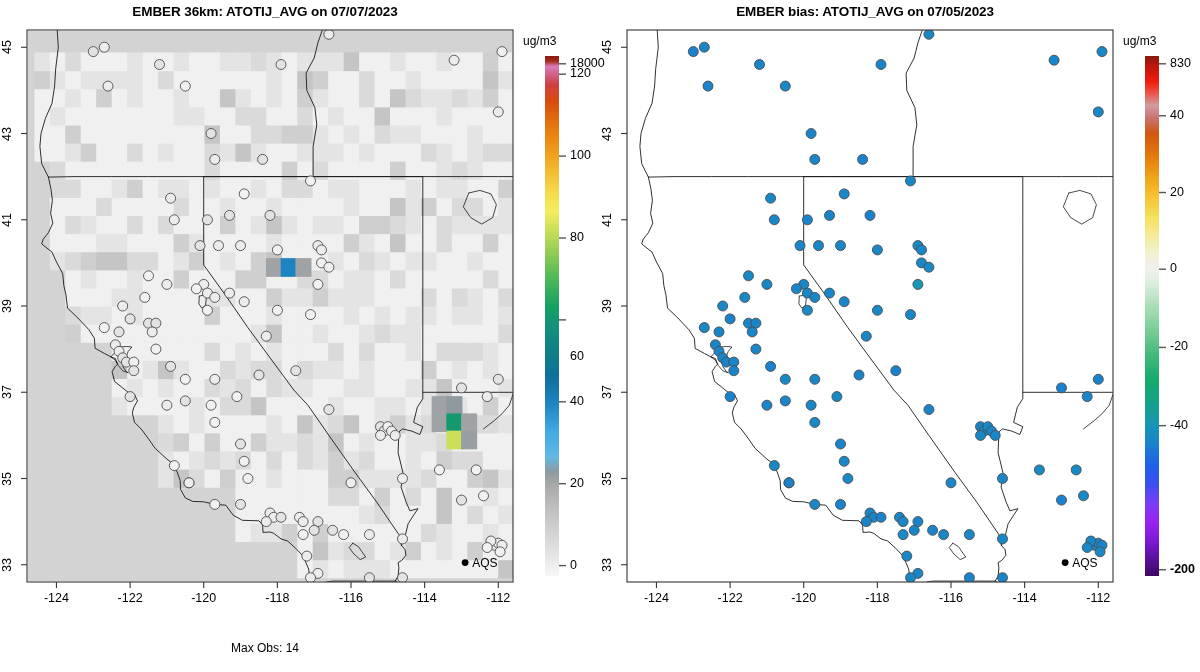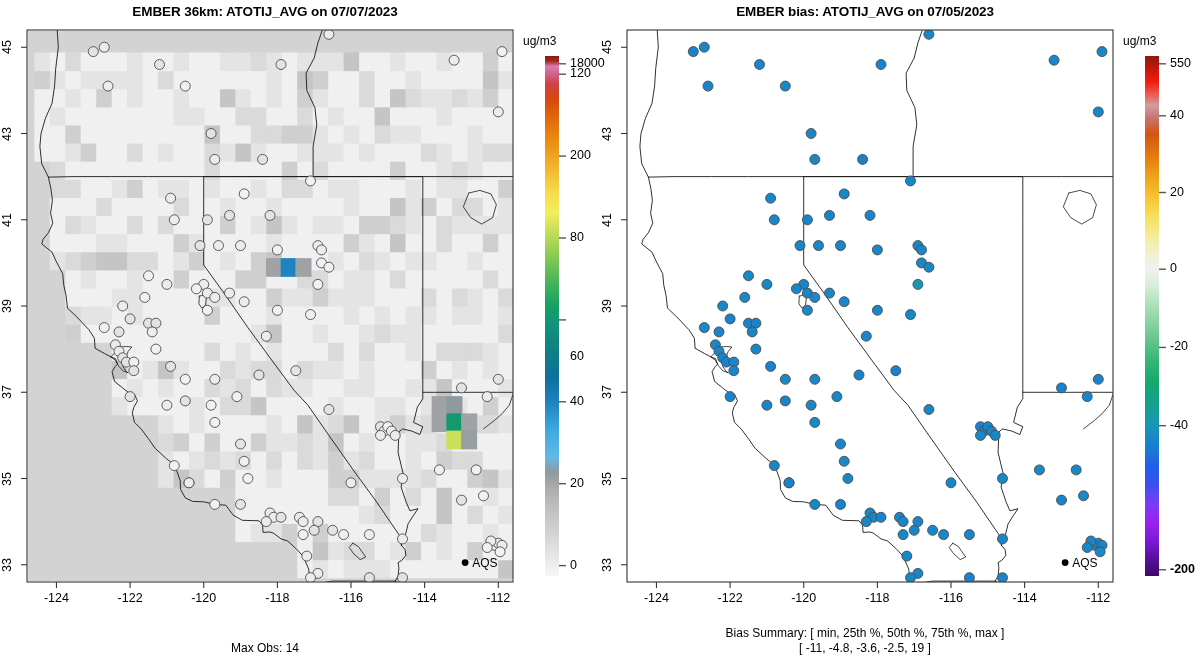--- a/index.html
+++ b/index.html
@@ -27,22 +27,20 @@
 
 <div id="root">
 
   <div class="panel left">
     <div class="ptitle">EMBER 36km: ATOTIJ_AVG on 07/07/2023</div>
     <div class="caption cap2">Max Obs: 14</div>
   </div>
 
   <div class="panel right">
     <div class="ptitle">EMBER bias: ATOTIJ_AVG on 07/05/2023</div>
-    <div class="caption cap1">Bias Summary: [ min, 25th %, 50th %, 75th %, max ]</div>
-    <div class="caption cap2">[ -11,   -4.8,   -3.6,   -2.5,   19 ]</div>
   </div>
 
   <svg class="plotsvg" id="mainsvg" width="1200" height="672">
       <g>
         <rect x="28" y="31" width="484" height="550" fill="#d3d3d3"></rect>
         <g clip-path="url(#clip0)">
           <g>
             <rect x="297.2454545454546" y="559.5749999999998" width="16.063636363636398" height="18.71250000000007" fill="rgb(240,240,240)"></rect>
             <rect x="312.709090909091" y="559.5749999999998" width="16.063636363636455" height="18.71250000000007" fill="rgb(228,228,228)"></rect>
             <rect x="328.17272727272746" y="559.5749999999998" width="16.063636363636455" height="18.71250000000007" fill="rgb(240,240,240)"></rect>
@@ -1279,28 +1277,28 @@
       <div class="axlab" style="left:1074.272727272727px;top:591px;width:48px;text-align:center;">-112</div>
       <div class="axlab yl" style="left:595px;top:38.249999999999886px;width:24px;height:18px;line-height:18px;text-align:center;transform:rotate(-90deg);">45</div>
       <div class="axlab yl" style="left:595px;top:124.49999999999994px;width:24px;height:18px;line-height:18px;text-align:center;transform:rotate(-90deg);">43</div>
       <div class="axlab yl" style="left:595px;top:210.75px;width:24px;height:18px;line-height:18px;text-align:center;transform:rotate(-90deg);">41</div>
       <div class="axlab yl" style="left:595px;top:297px;width:24px;height:18px;line-height:18px;text-align:center;transform:rotate(-90deg);">39</div>
       <div class="axlab yl" style="left:595px;top:383.25px;width:24px;height:18px;line-height:18px;text-align:center;transform:rotate(-90deg);">37</div>
       <div class="axlab yl" style="left:595px;top:469.50000000000006px;width:24px;height:18px;line-height:18px;text-align:center;transform:rotate(-90deg);">35</div>
       <div class="axlab yl" style="left:595px;top:555.75px;width:24px;height:18px;line-height:18px;text-align:center;transform:rotate(-90deg);">33</div>
       <div class="cb-tick-lab" style="left:570px;top:55.799999999999955px;">18000</div>
       <div class="cb-tick-lab" style="left:570px;top:66.19999999999999px;">120</div>
-      <div class="cb-tick-lab" style="left:570px;top:148.10000000000002px;">200</div>
+      <div class="cb-tick-lab" style="left:570px;top:148.10000000000002px;">100</div>
       <div class="cb-tick-lab" style="left:570px;top:230.00000000000006px;">80</div>
       <div class="cb-tick-lab" style="left:570px;top:311.9px;margin-top:37px;">60</div>
       <div class="cb-tick-lab" style="left:570px;top:393.8px;">40</div>
       <div class="cb-tick-lab" style="left:570px;top:475.70000000000005px;">20</div>
       <div class="cb-tick-lab" style="left:570px;top:557.6px;">0</div>
       <div class="cb-unit" style="left:523px;top:34px;">ug/m3</div>
-      <div class="cb-tick-lab" style="left:1170px;top:55.799999999999955px;">550</div>
+      <div class="cb-tick-lab" style="left:1170px;top:55.799999999999955px;">830</div>
       <div class="cb-tick-lab" style="left:1170px;top:107.80000000000001px;">40</div>
       <div class="cb-tick-lab" style="left:1170px;top:184.50000000000006px;">20</div>
       <div class="cb-tick-lab" style="left:1170px;top:261.2px;">0</div>
       <div class="cb-tick-lab" style="left:1170px;top:339.43399999999997px;">-20</div>
       <div class="cb-tick-lab" style="left:1170px;top:417.668px;text-align:right;">-40</div>
       <div class="cb-tick-lab" style="left:1170px;top:561.76px;font-weight:bold;">-200</div>
       <div class="cb-unit" style="left:1123px;top:34px;">ug/m3</div>
     </div>
 </div>
 

